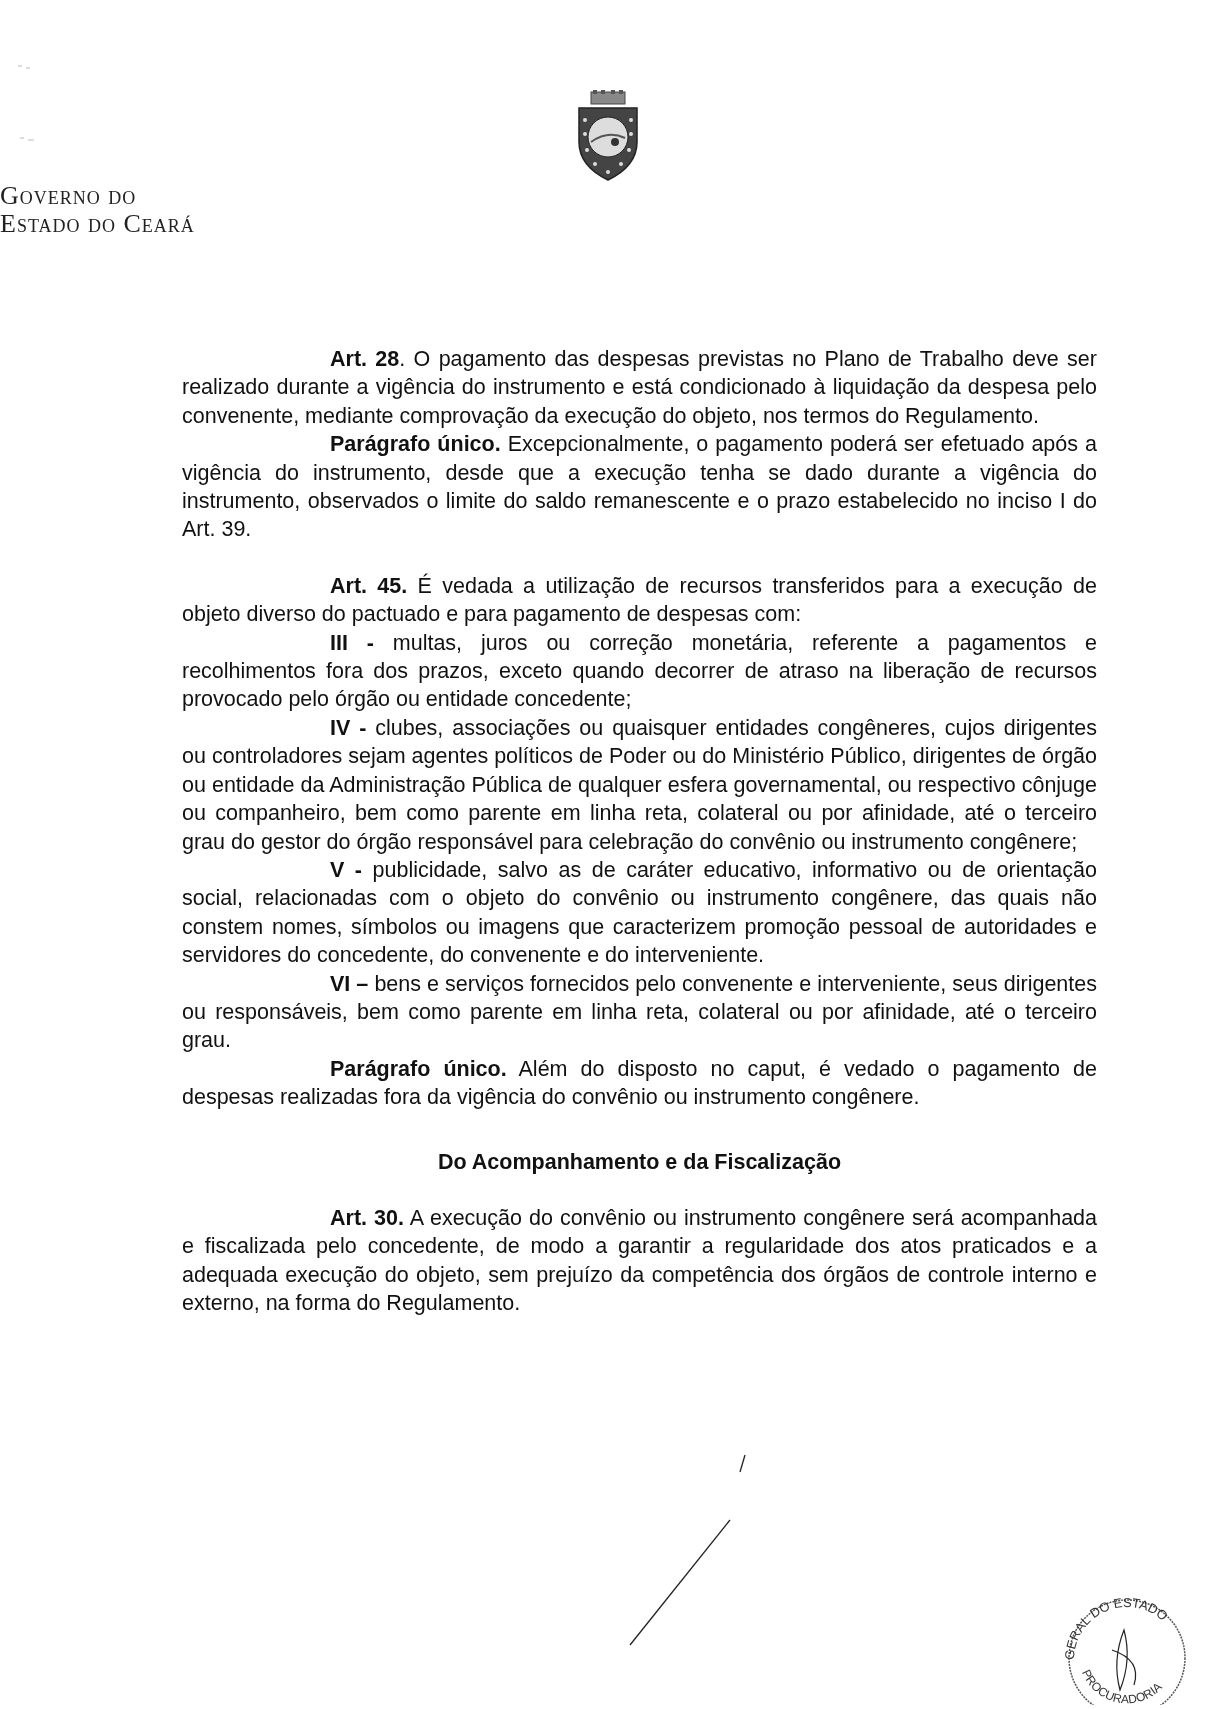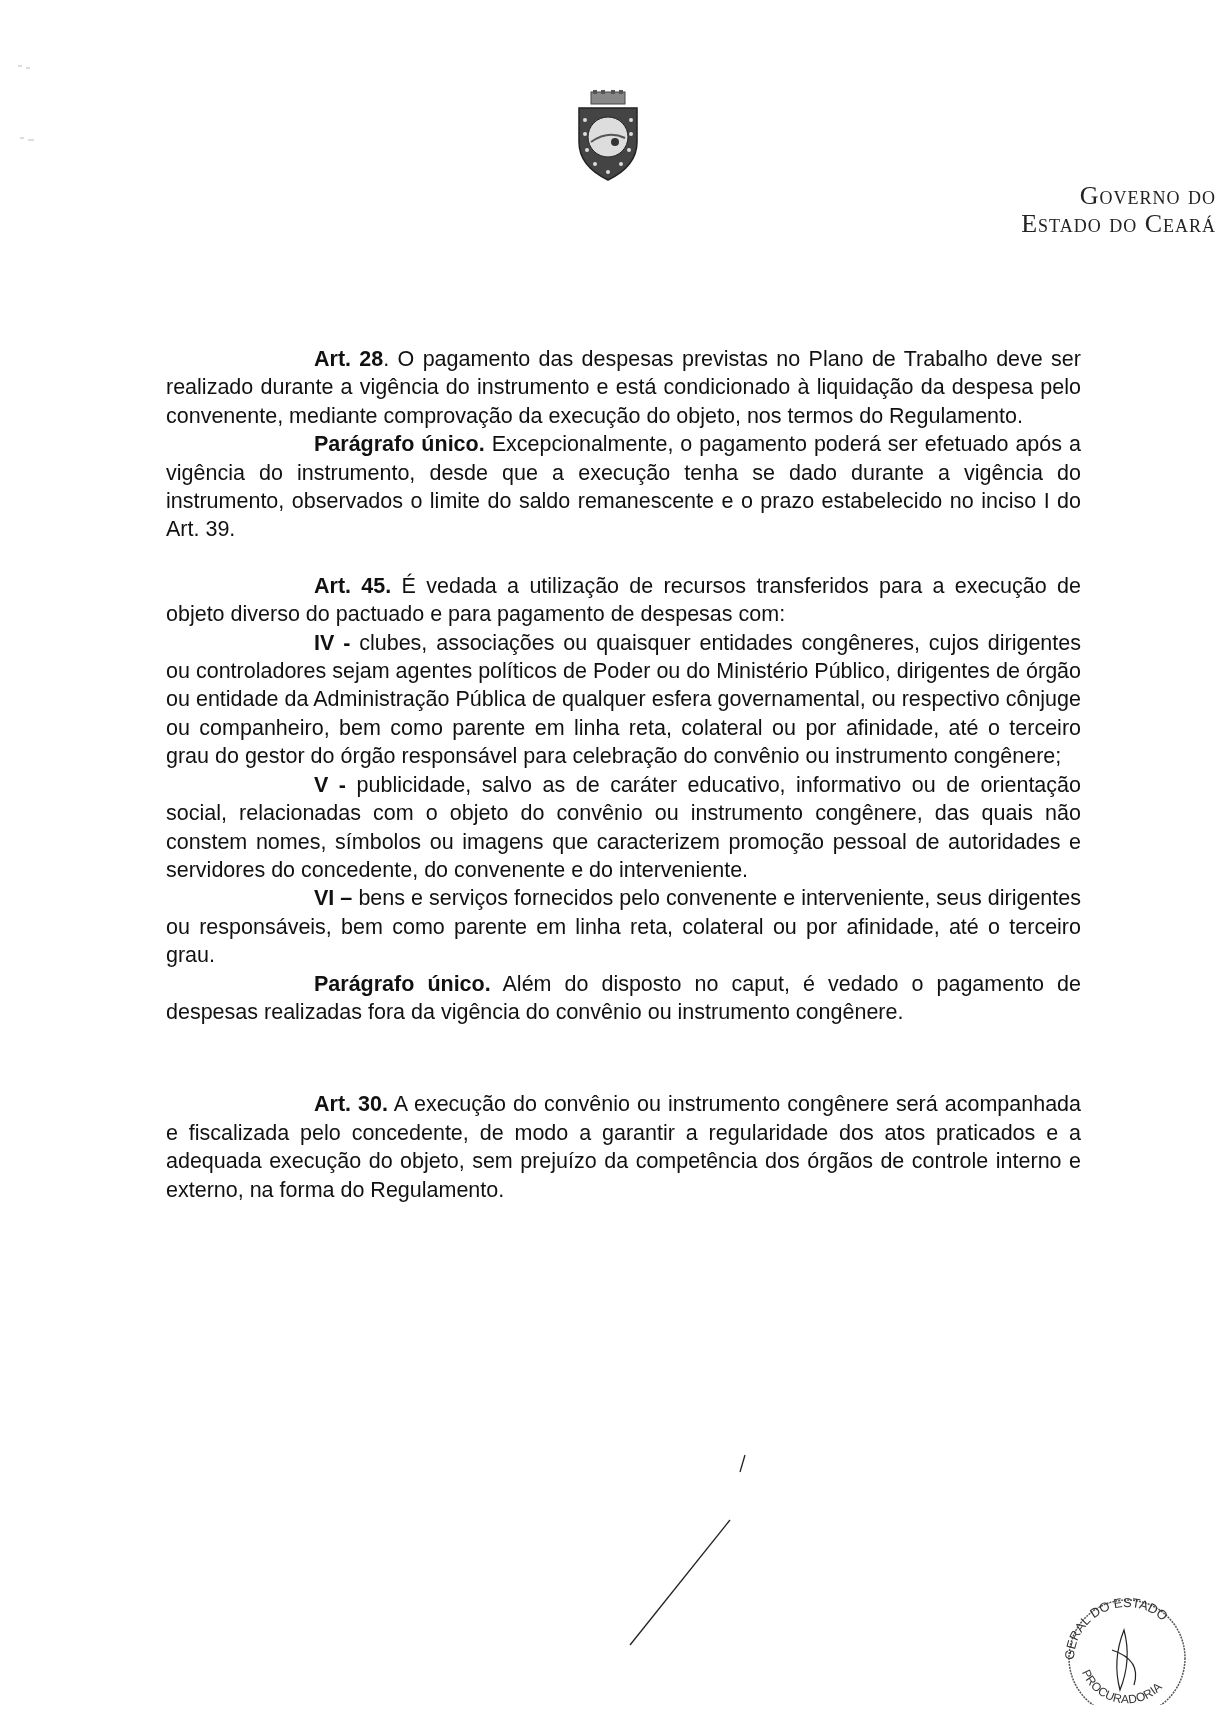--- a/index.html
+++ b/index.html
@@ -1,27 +1,27 @@
 <!DOCTYPE html>
 <html><head>
 <meta charset="utf-8">
 <style>
   html, body { margin: 0; padding: 0; background: #ffffff; }
   body {
     width: 1216px; height: 1709px; position: relative; overflow: hidden;
     font-family: "Liberation Sans", sans-serif; color: #111;
   }
-  .header { position: absolute; left: 0; top: 90px; width: 1216px; text-align: right; }
+  .header { position: absolute; left: 0; top: 90px; width: 1216px; text-align: left; }
   .crest { display: block; margin: 0 auto; width: 78px; height: 92px; }
   .gov-line {
     font-family: "Liberation Serif", serif; font-size: 26px; letter-spacing: 1px;
     line-height: 28px; color: #222; font-variant: small-caps;
   }
   .content {
-    position: absolute; left: 166px; top: 345px; width: 915px;
+    position: absolute; left: 182px; top: 345px; width: 915px;
     font-size: 21.5px; line-height: 28.4px; text-align: justify;
   }
   .content p { margin: 0; }
   .indent { text-indent: 148px; }
   .gap { height: 28px; }
   .bold { font-weight: bold; }
   .section-title { text-align: center; font-weight: bold; margin: 0; }
   .stamp { position: absolute; left: 1052px; top: 1590px; width: 150px; height: 115px; }
   .sig { position: absolute; left: 610px; top: 1450px; width: 220px; height: 200px; }
   .margin-marks { position: absolute; left: 14px; top: 60px; width: 30px; height: 90px; }
@@ -67,25 +67,27 @@
   </svg>
   <div class="gov-line">Governo do</div>
   <div class="gov-line">Estado do Ceará</div>
 </div>
 
 <div class="content">
   <p class="indent"><span class="bold">Art. 28</span><span>. O pagamento das despesas previstas no Plano de Trabalho deve ser realizado durante a vigência do instrumento e está condicionado à liquidação da despesa pelo convenente, mediante comprovação da execução do objeto, nos termos do Regulamento.</span></p>
   <p class="indent"><span class="bold">Parágrafo único.</span><span> Excepcionalmente, o pagamento poderá ser efetuado após a vigência do instrumento, desde que a execução tenha se dado durante a vigência do instrumento, observados o limite do saldo remanescente e o prazo estabelecido no  inciso I do Art. 39.</span></p>
   <div class="gap"></div>
   <p class="indent"><span class="bold">Art. 45.</span><span> É vedada a utilização de recursos transferidos para a execução de objeto diverso do pactuado e para pagamento de despesas com:</span></p>
+  <p class="indent"><span class="bold">III -</span><span> multas, juros ou correção monetária, referente a pagamentos e recolhimentos fora dos prazos, exceto quando decorrer de atraso na liberação de recursos provocado pelo órgão ou entidade concedente;</span></p>
   <p class="indent"><span class="bold">IV -</span><span> clubes, associações ou quaisquer entidades congêneres, cujos dirigentes ou controladores sejam agentes políticos de Poder ou do Ministério Público, dirigentes de órgão ou entidade da Administração Pública de qualquer esfera governamental, ou respectivo cônjuge ou companheiro, bem como parente em linha reta, colateral ou por afinidade, até o terceiro grau do gestor do órgão responsável para celebração do convênio ou instrumento congênere;</span></p>
   <p class="indent"><span class="bold">V -</span><span> publicidade, salvo as de caráter educativo, informativo ou de orientação social, relacionadas com o objeto do convênio ou instrumento congênere, das quais não constem nomes, símbolos ou imagens que caracterizem promoção pessoal de autoridades e servidores do concedente, do convenente e do interveniente.</span></p>
   <p class="indent"><span class="bold">VI –</span><span> bens e serviços fornecidos pelo convenente e interveniente, seus dirigentes ou responsáveis, bem como parente em linha reta, colateral ou por afinidade, até o terceiro grau.</span></p>
   <p class="indent"><span class="bold">Parágrafo único.</span><span> Além do disposto no caput, é vedado o pagamento de despesas realizadas fora da vigência do convênio ou instrumento congênere.</span></p>
   <div class="gap" style="height:36px"></div>
+  <p class="section-title">Do Acompanhamento e da Fiscalização</p>
   <div class="gap"></div>
   <p class="indent"><span class="bold">Art. 30.</span><span> A execução do convênio ou instrumento congênere será acompanhada e fiscalizada pelo concedente, de modo a garantir a regularidade dos atos praticados e a adequada execução do objeto, sem prejuízo da competência dos órgãos de controle interno e externo, na forma do Regulamento.</span></p>
 </div>
 
 <svg class="sig" viewBox="0 0 220 200">
   <path d="M135 5 L130 22" stroke="#222" stroke-width="1.3" fill="none"></path>
   <path d="M120 70 L20 195" stroke="#222" stroke-width="1.3" fill="none"></path>
 </svg>
 
 <svg class="stamp" viewBox="0 0 150 115">

